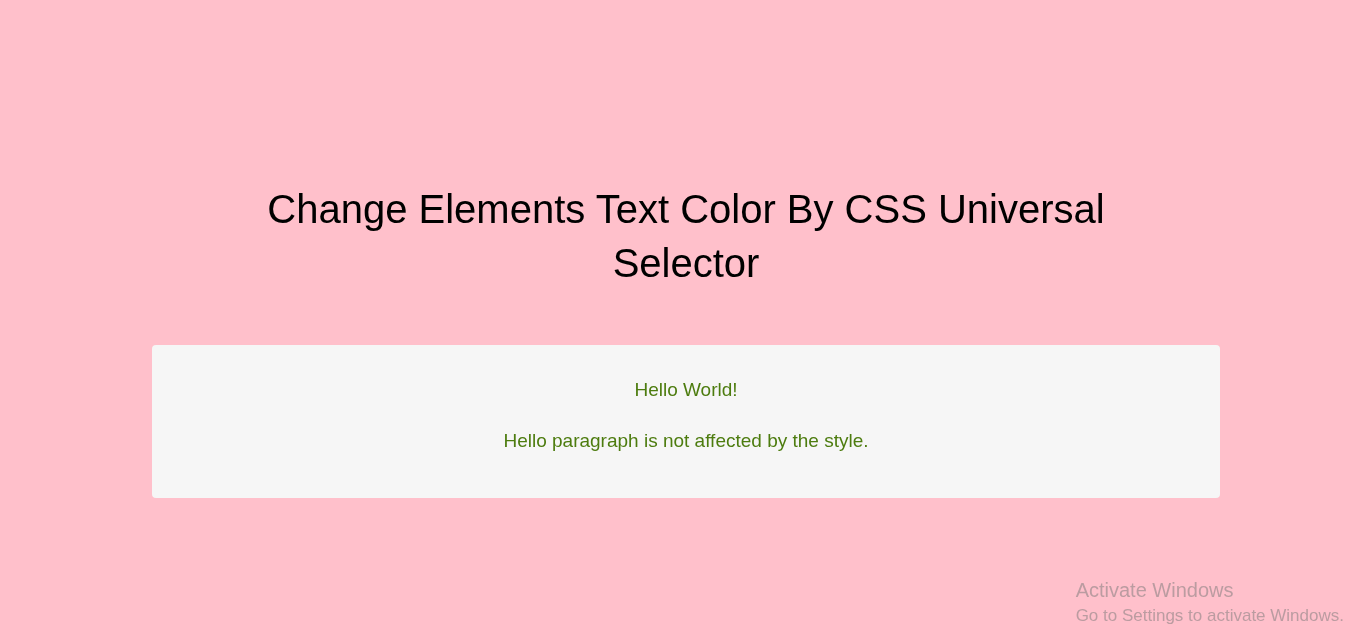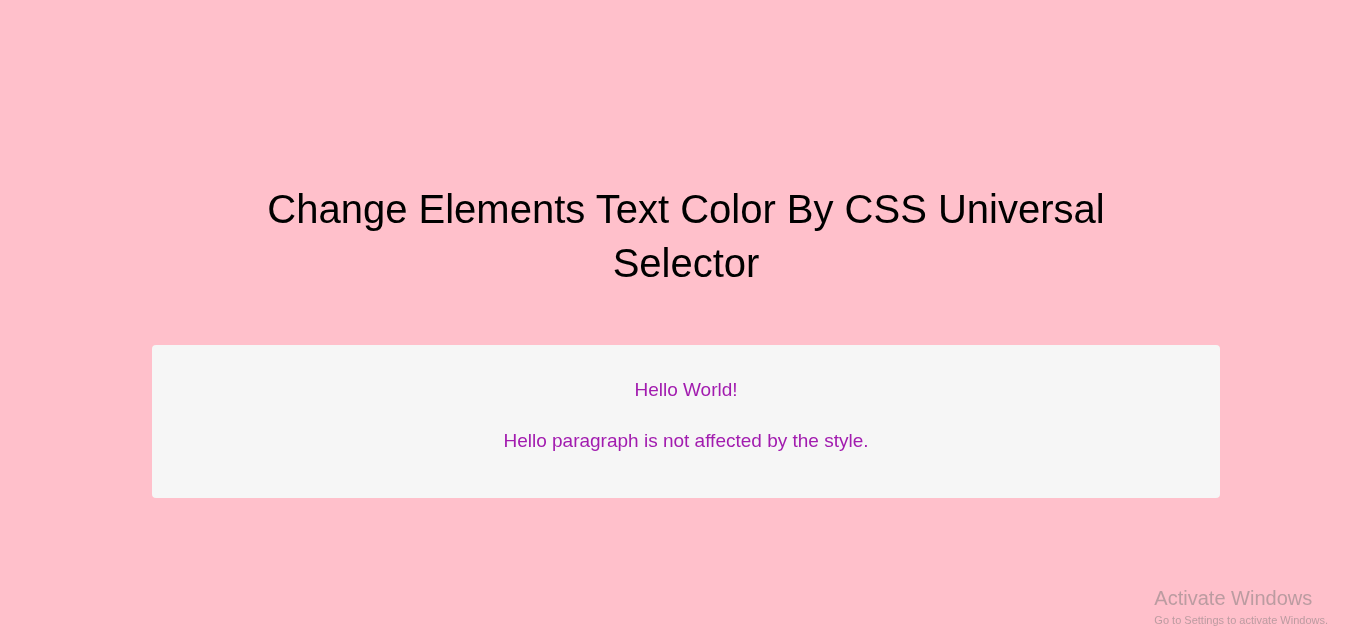--- a/index.html
+++ b/index.html
@@ -32,45 +32,45 @@
     }
     
     .content-box {
       background-color: #f6f6f6;
       margin: 55px 140px 0 140px;
       padding: 28px 20px 40px 20px;
       border-radius: 4px;
     }
     
     .content-box p {
-      color: #a21caf;
+      color: #4d7c0f;
       font-size: 19px;
       line-height: 1.4;
     }
     
     .content-box p:first-child {
       margin-bottom: 24px;
     }
     
     .watermark {
       position: absolute;
       bottom: 18px;
-      right: 28px;
+      right: 12px;
       text-align: left;
       color: rgba(100, 100, 100, 0.45);
     }
     
     .watermark-title {
       font-size: 20px;
       font-weight: 400;
       color: rgba(120, 120, 120, 0.5);
     }
     
     .watermark-subtitle {
-      font-size: 11px;
+      font-size: 17px;
       color: rgba(120, 120, 120, 0.5);
       margin-top: 2px;
     }
   </style>
 </head>
 <body>
 
 <div class="container">
   <h1 class="main-heading">Change Elements Text Color By CSS Universal Selector</h1>
 

